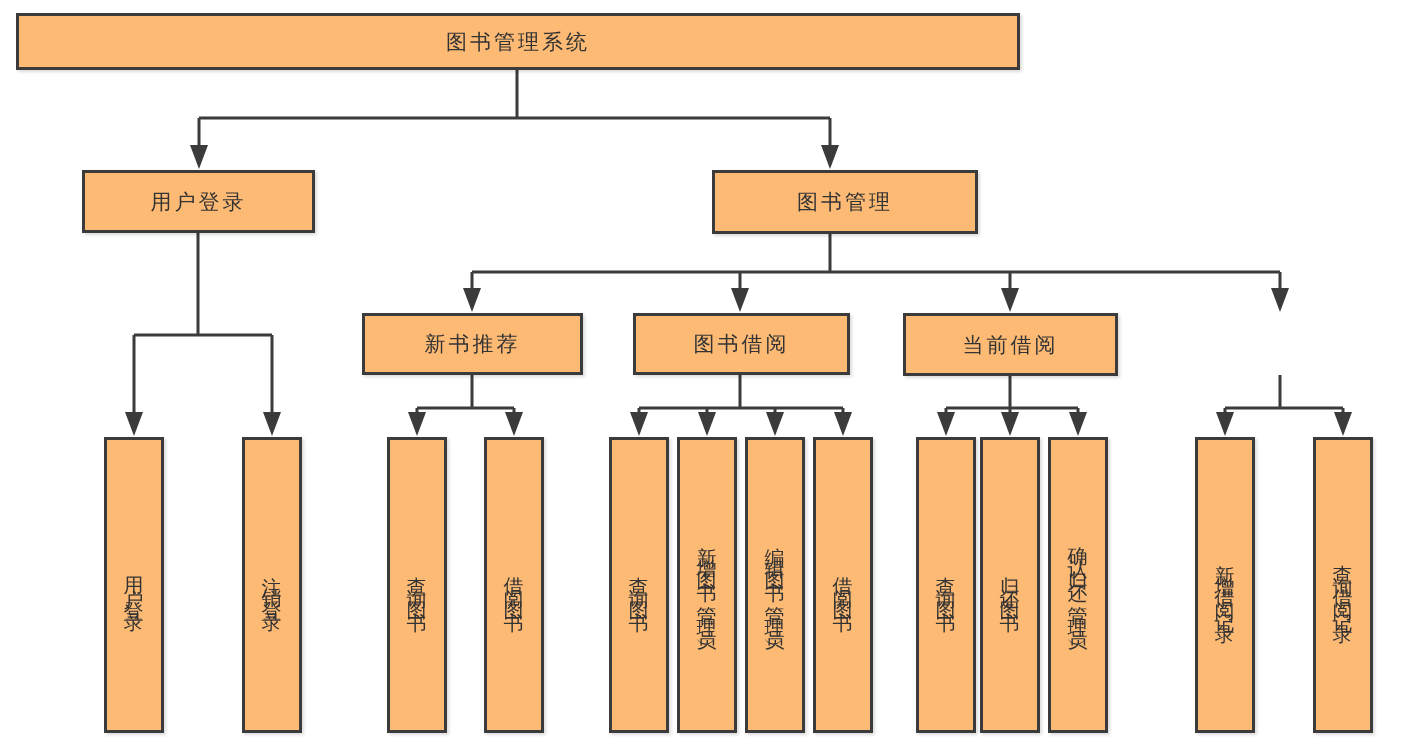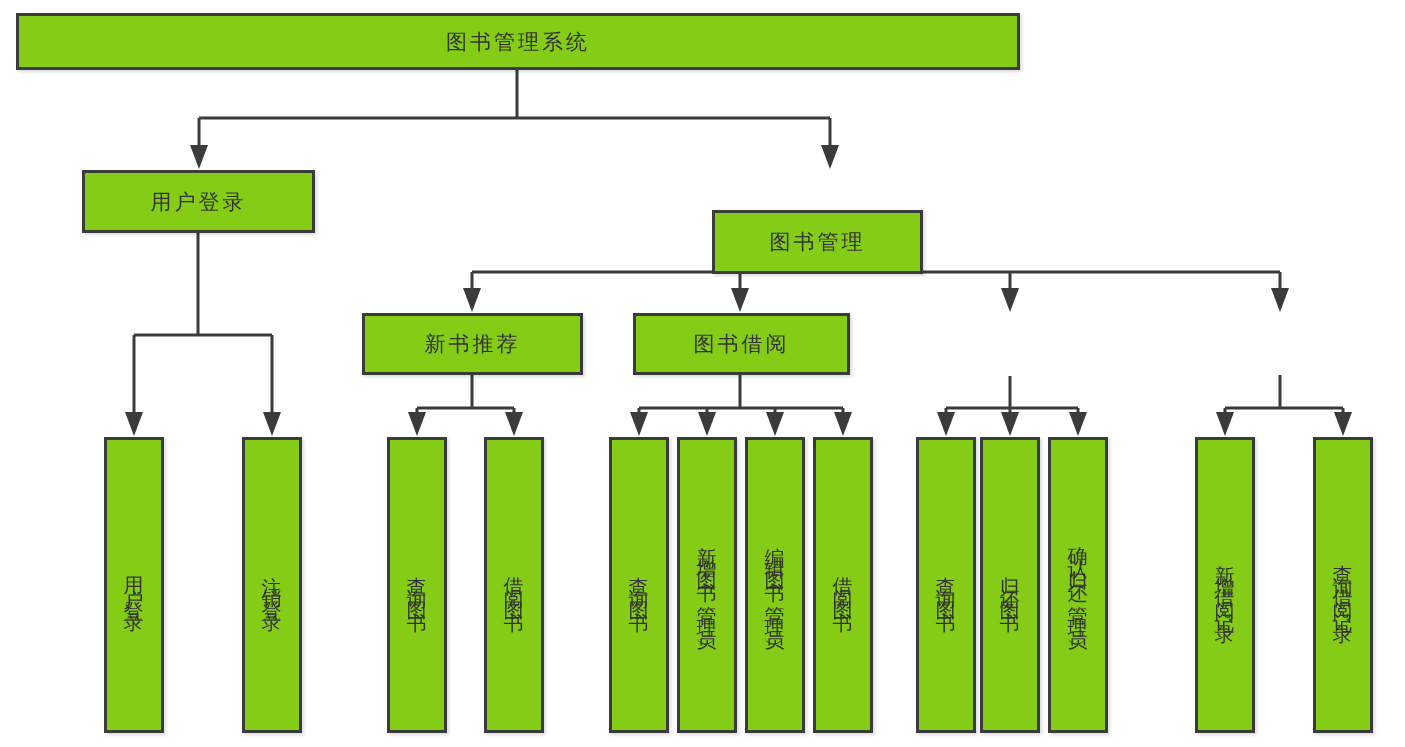--- a/index.html
+++ b/index.html
@@ -4,21 +4,21 @@
 <style>
   html,body{margin:0;padding:0;background:#fff;}
   .canvas{
     position:relative;width:1405px;height:747px;background:#fff;
     font-family:"DejaVu Sans",sans-serif;overflow:hidden;
   }
   .connectors{position:absolute;left:0;top:0;z-index:1;}
   .connectors path{stroke:var(--line,#3b3b3b);stroke-width:3;fill:none;}
   .connectors polygon{fill:var(--line,#3b3b3b);stroke:none;}
   .node{
-    position:absolute;box-sizing:border-box;background:#84cc16;
+    position:absolute;box-sizing:border-box;background:#fdba74;
     border:3px solid var(--line,#3b3b3b);
     display:flex;align-items:center;justify-content:center;
     color:var(--text,#333);z-index:2;
     box-shadow:2px 2px 3px rgba(0,0,0,0.14);
   }
   .hnode span{font-size:21px;letter-spacing:3px;white-space:nowrap;}
   .leaf span{
     writing-mode:vertical-rl;text-orientation:mixed;
     font-size:20px;letter-spacing:12px;line-height:1;white-space:nowrap;
   }
@@ -83,29 +83,32 @@
     </g>
   </svg>
 
   <div class="node hnode" style="left:16px;top:13px;width:1004px;height:57px;">
     <span>图书管理系统</span>
   </div>
 
   <div class="node hnode" style="left:82px;top:170px;width:233px;height:63px;">
     <span>用户登录</span>
   </div>
-  <div class="node hnode" style="left:712px;top:170px;width:211px;height:64px;margin-top:40px;">
+  <div class="node hnode" style="left:712px;top:170px;width:266px;height:64px;">
     <span>图书管理</span>
   </div>
 
   <div class="node hnode" style="left:362px;top:313px;width:221px;height:62px;">
     <span>新书推荐</span>
   </div>
   <div class="node hnode" style="left:633px;top:313px;width:217px;height:62px;">
     <span>图书借阅</span>
+  </div>
+  <div class="node hnode" style="left:903px;top:313px;width:215px;height:63px;">
+    <span>当前借阅</span>
   </div>
 
   <div class="node leaf" style="left:104px;top:437px;width:60px;height:296px;">
     <span>用户登录</span>
   </div>
   <div class="node leaf" style="left:242px;top:437px;width:60px;height:296px;">
     <span>注销登录</span>
   </div>
   <div class="node leaf" style="left:387px;top:437px;width:60px;height:296px;">
     <span>查询图书</span>

